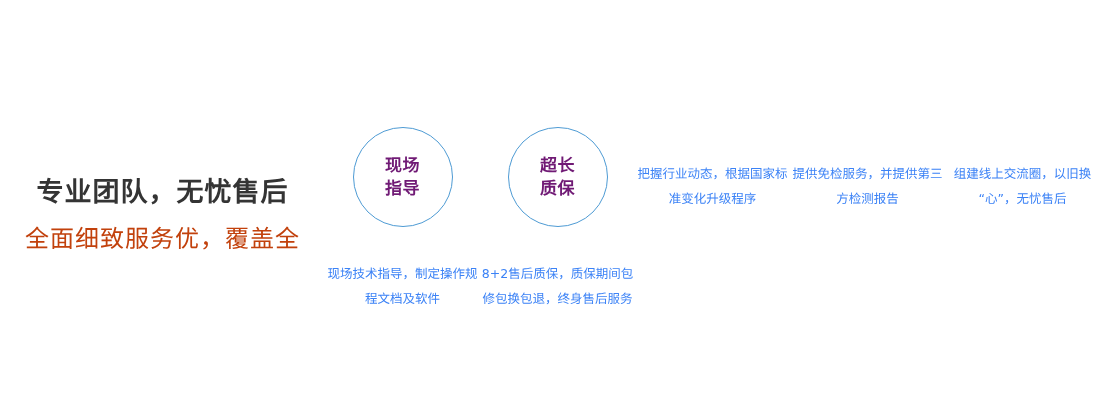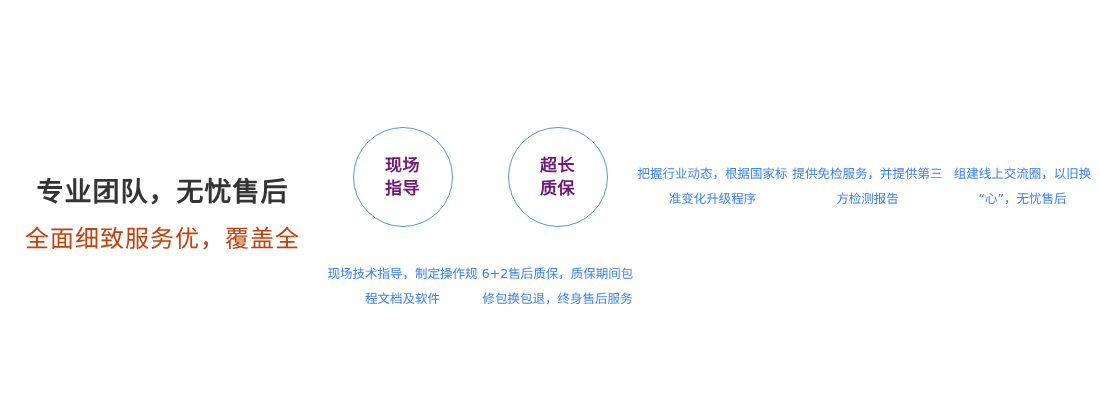--- a/index.html
+++ b/index.html
@@ -117,21 +117,21 @@
         <span class="circle-line">指导</span>
       </div>
       <div class="caption">现场技术指导，制定操作规程文档及软件</div>
     </div>
 
     <div class="feature">
       <div class="circle">
         <span class="circle-line">超长</span>
         <span class="circle-line">质保</span>
       </div>
-      <div class="caption">6+2售后质保，质保期间包修包换包退，终身售后服务</div>
+      <div class="caption">8+2售后质保，质保期间包修包换包退，终身售后服务</div>
     </div>
 
     <div class="feature">
       <div class="caption">把握行业动态，根据国家标准变化升级程序</div>
     </div>
 
     <div class="feature">
       <div class="caption">提供免检服务，并提供第三方检测报告</div>
     </div>
 

